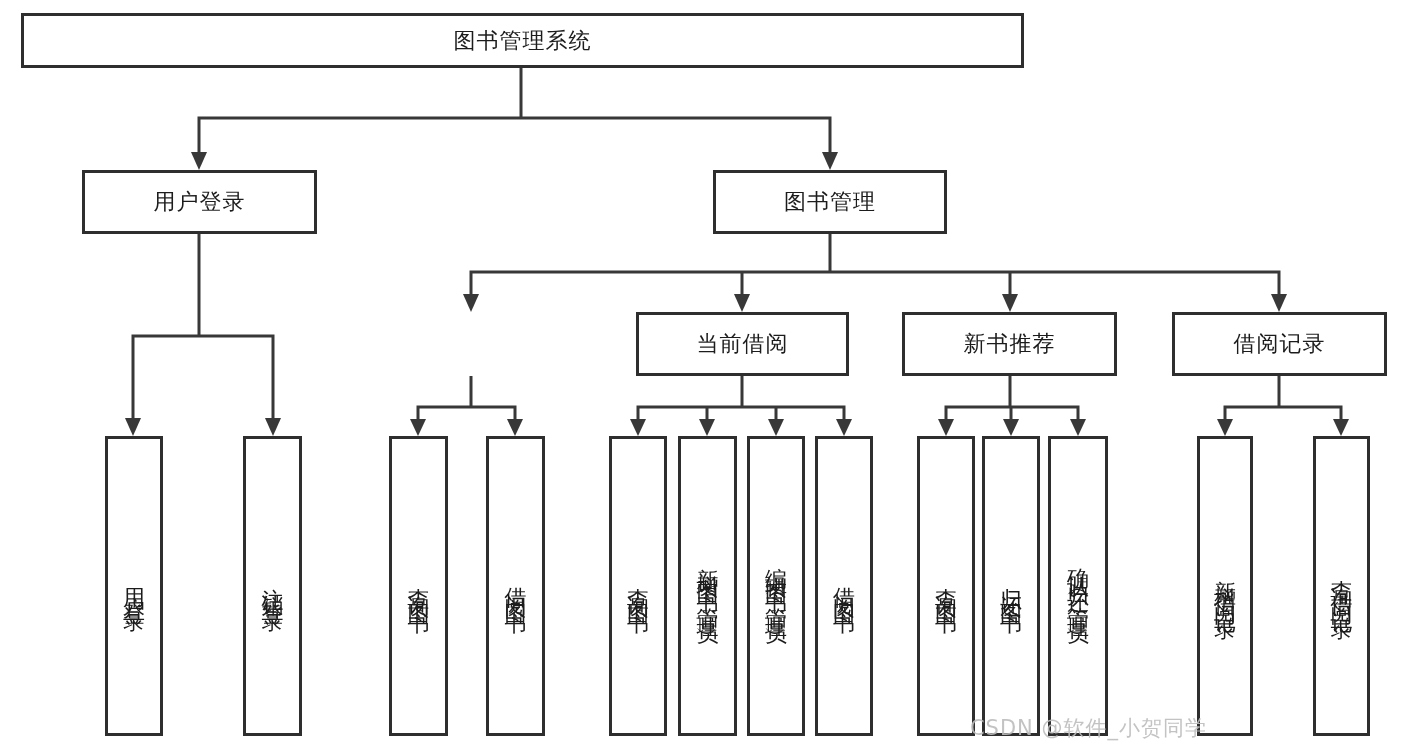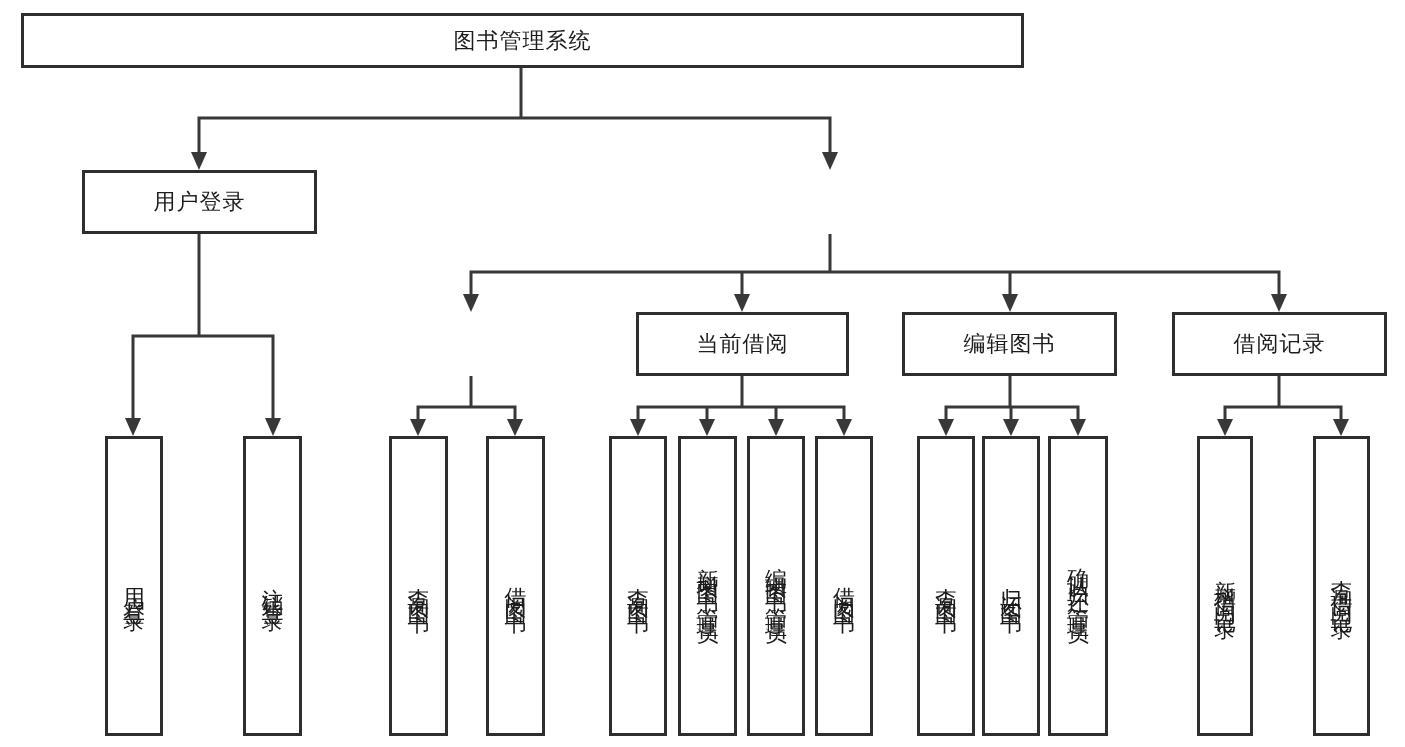--- a/index.html
+++ b/index.html
@@ -79,26 +79,29 @@
     <polygon points="1341,436 1333,419 1349,419"></polygon>
   </svg>
 
   <div class="node h" style="left:21px;top:13px;width:1003px;height:55px">
     <span class="lbl">图书管理系统</span>
   </div>
 
   <div class="node h" style="left:82px;top:170px;width:235px;height:64px">
     <span class="lbl">用户登录</span>
   </div>
+  <div class="node h" style="left:713px;top:170px;width:234px;height:64px">
+    <span class="lbl">图书管理</span>
+  </div>
 
   <div class="node h" style="left:636px;top:312px;width:213px;height:64px">
     <span class="lbl">当前借阅</span>
   </div>
   <div class="node h" style="left:902px;top:312px;width:215px;height:64px">
-    <span class="lbl">编辑图书</span>
+    <span class="lbl">新书推荐</span>
   </div>
   <div class="node h" style="left:1172px;top:312px;width:215px;height:64px">
     <span class="lbl">借阅记录</span>
   </div>
 
   <div class="node v" style="left:105px;top:436px;width:58px;height:300px">
     <span class="lbl">用户登录</span>
   </div>
   <div class="node v" style="left:243px;top:436px;width:59px;height:300px">
     <span class="lbl">注销登录</span>
@@ -134,14 +137,15 @@
     <span class="lbl">确认归还（管理员）</span>
   </div>
 
   <div class="node v" style="left:1197px;top:436px;width:56px;height:300px">
     <span class="lbl">新增借阅记录</span>
   </div>
   <div class="node v" style="left:1313px;top:436px;width:57px;height:300px">
     <span class="lbl">查询借阅记录</span>
   </div>
 
+  <div class="watermark">CSDN @软件_小贺同学</div>
 
 </div>
 
 </body></html>

